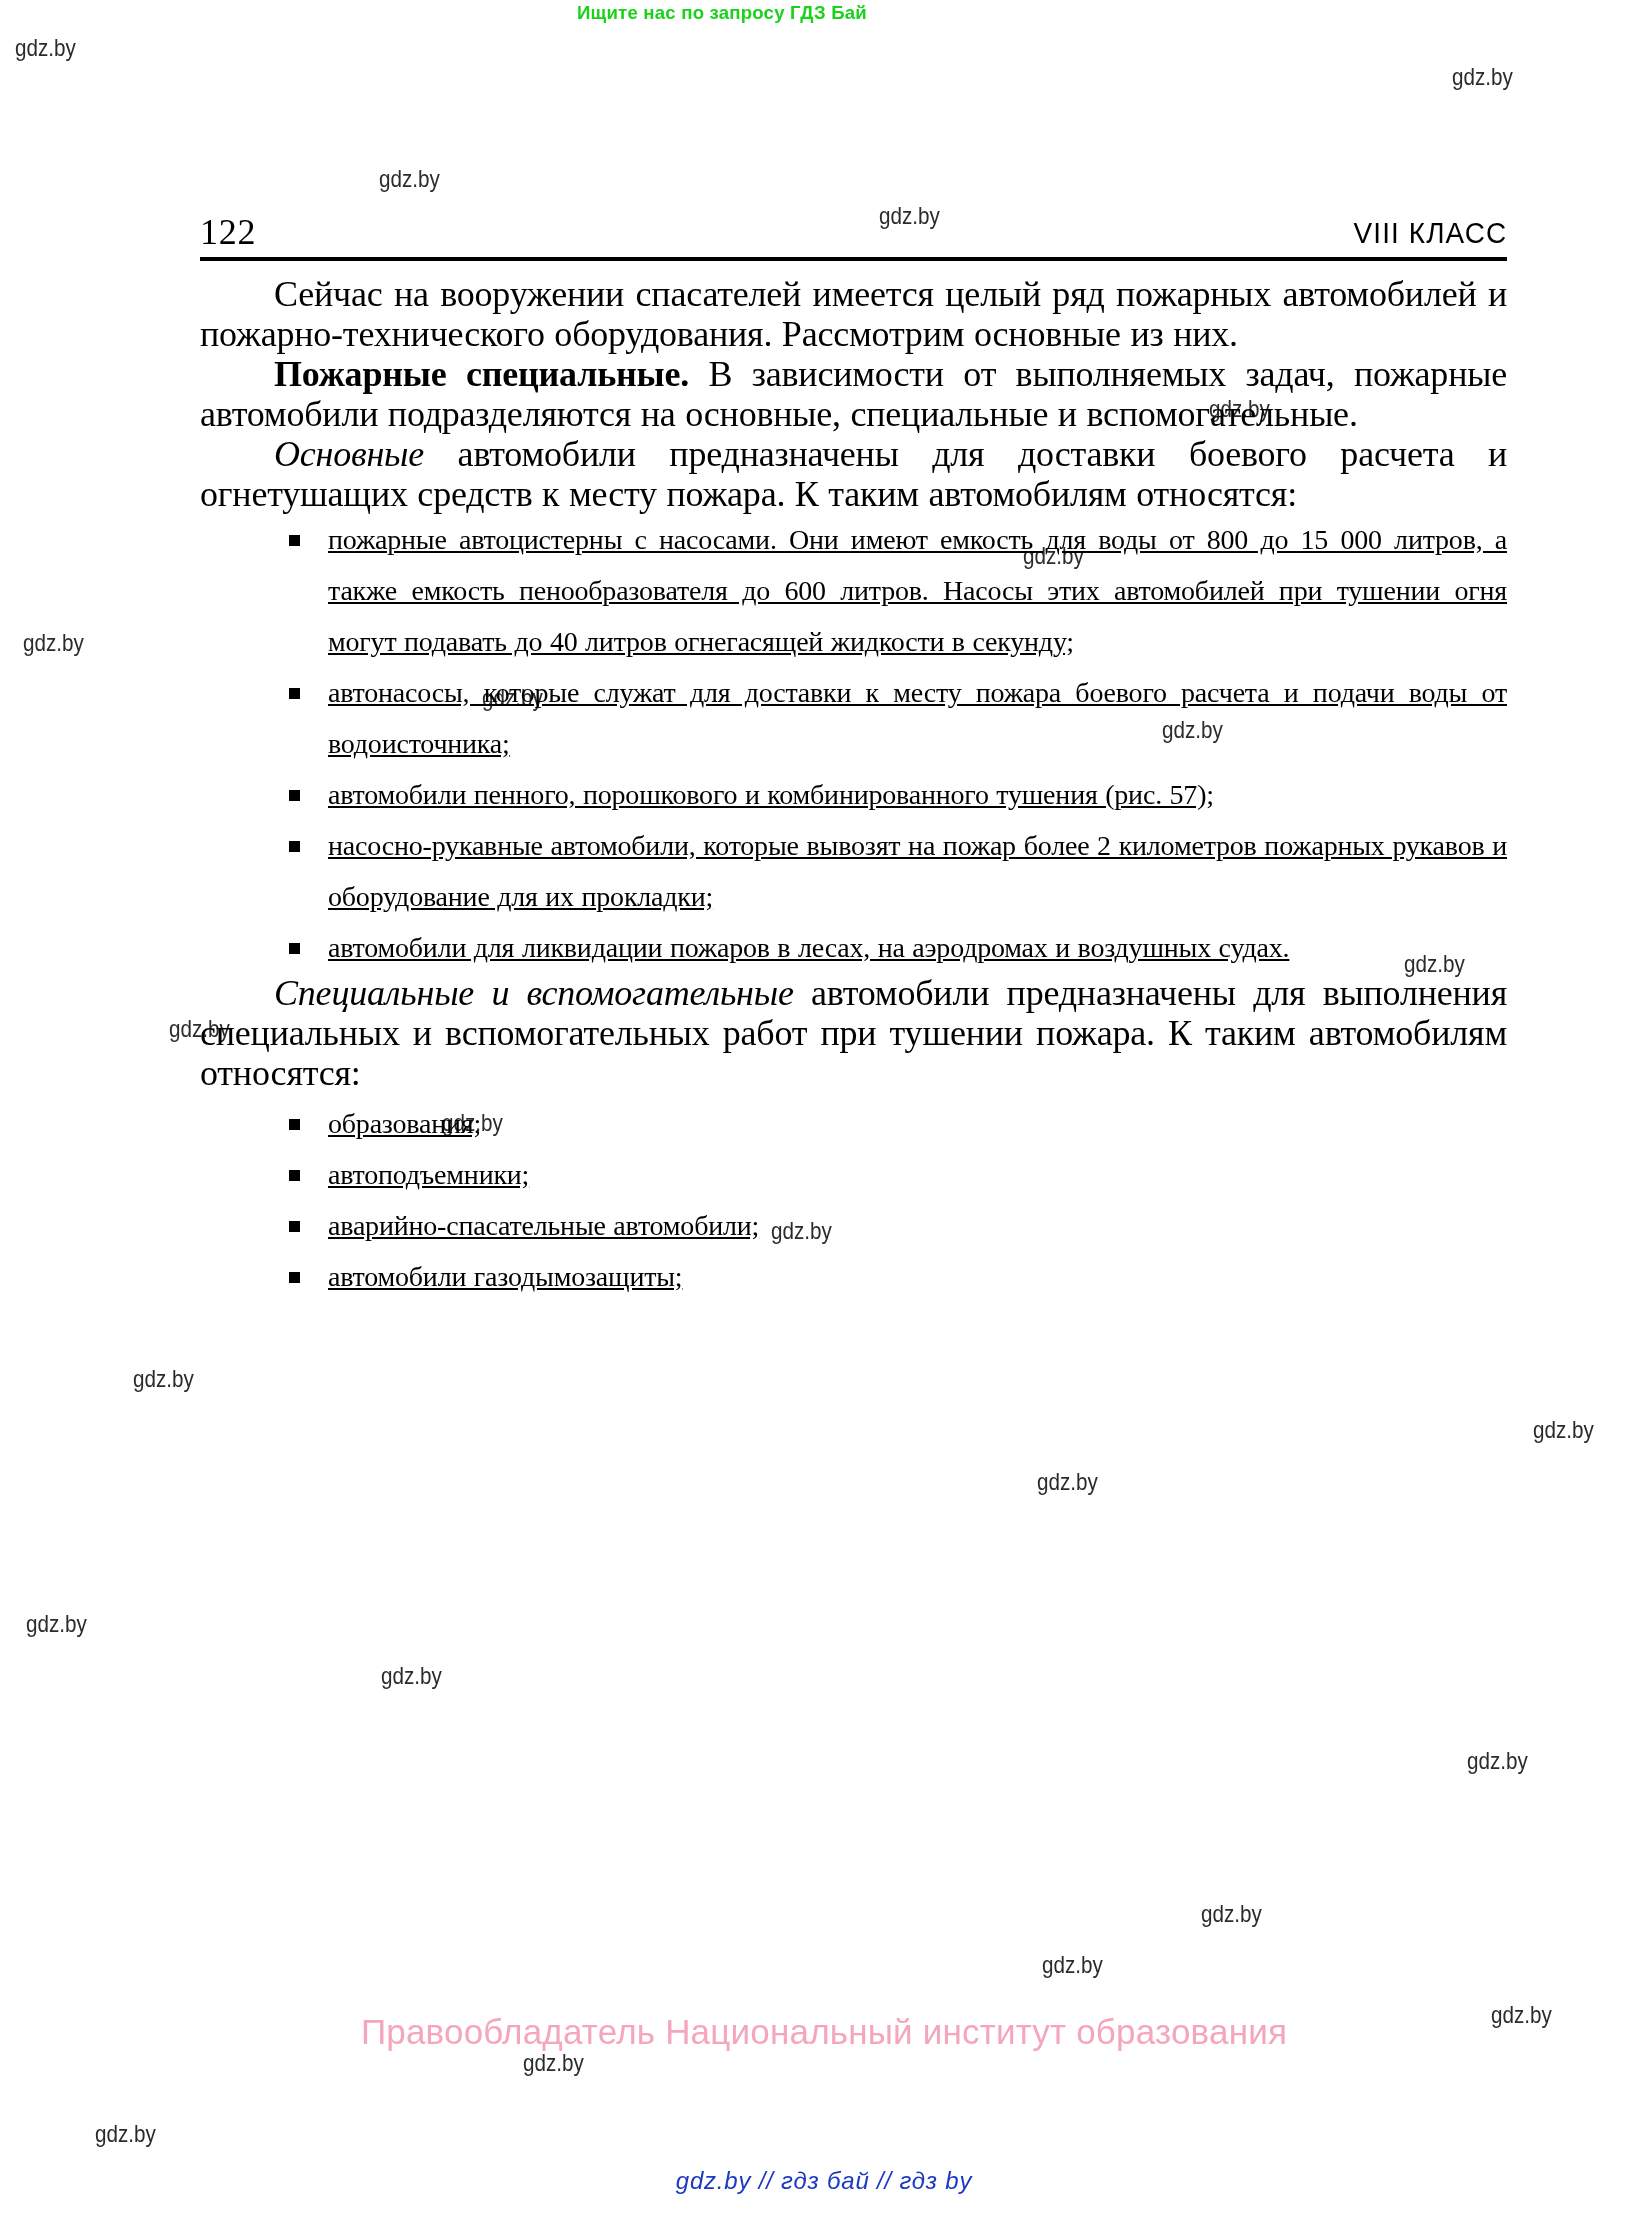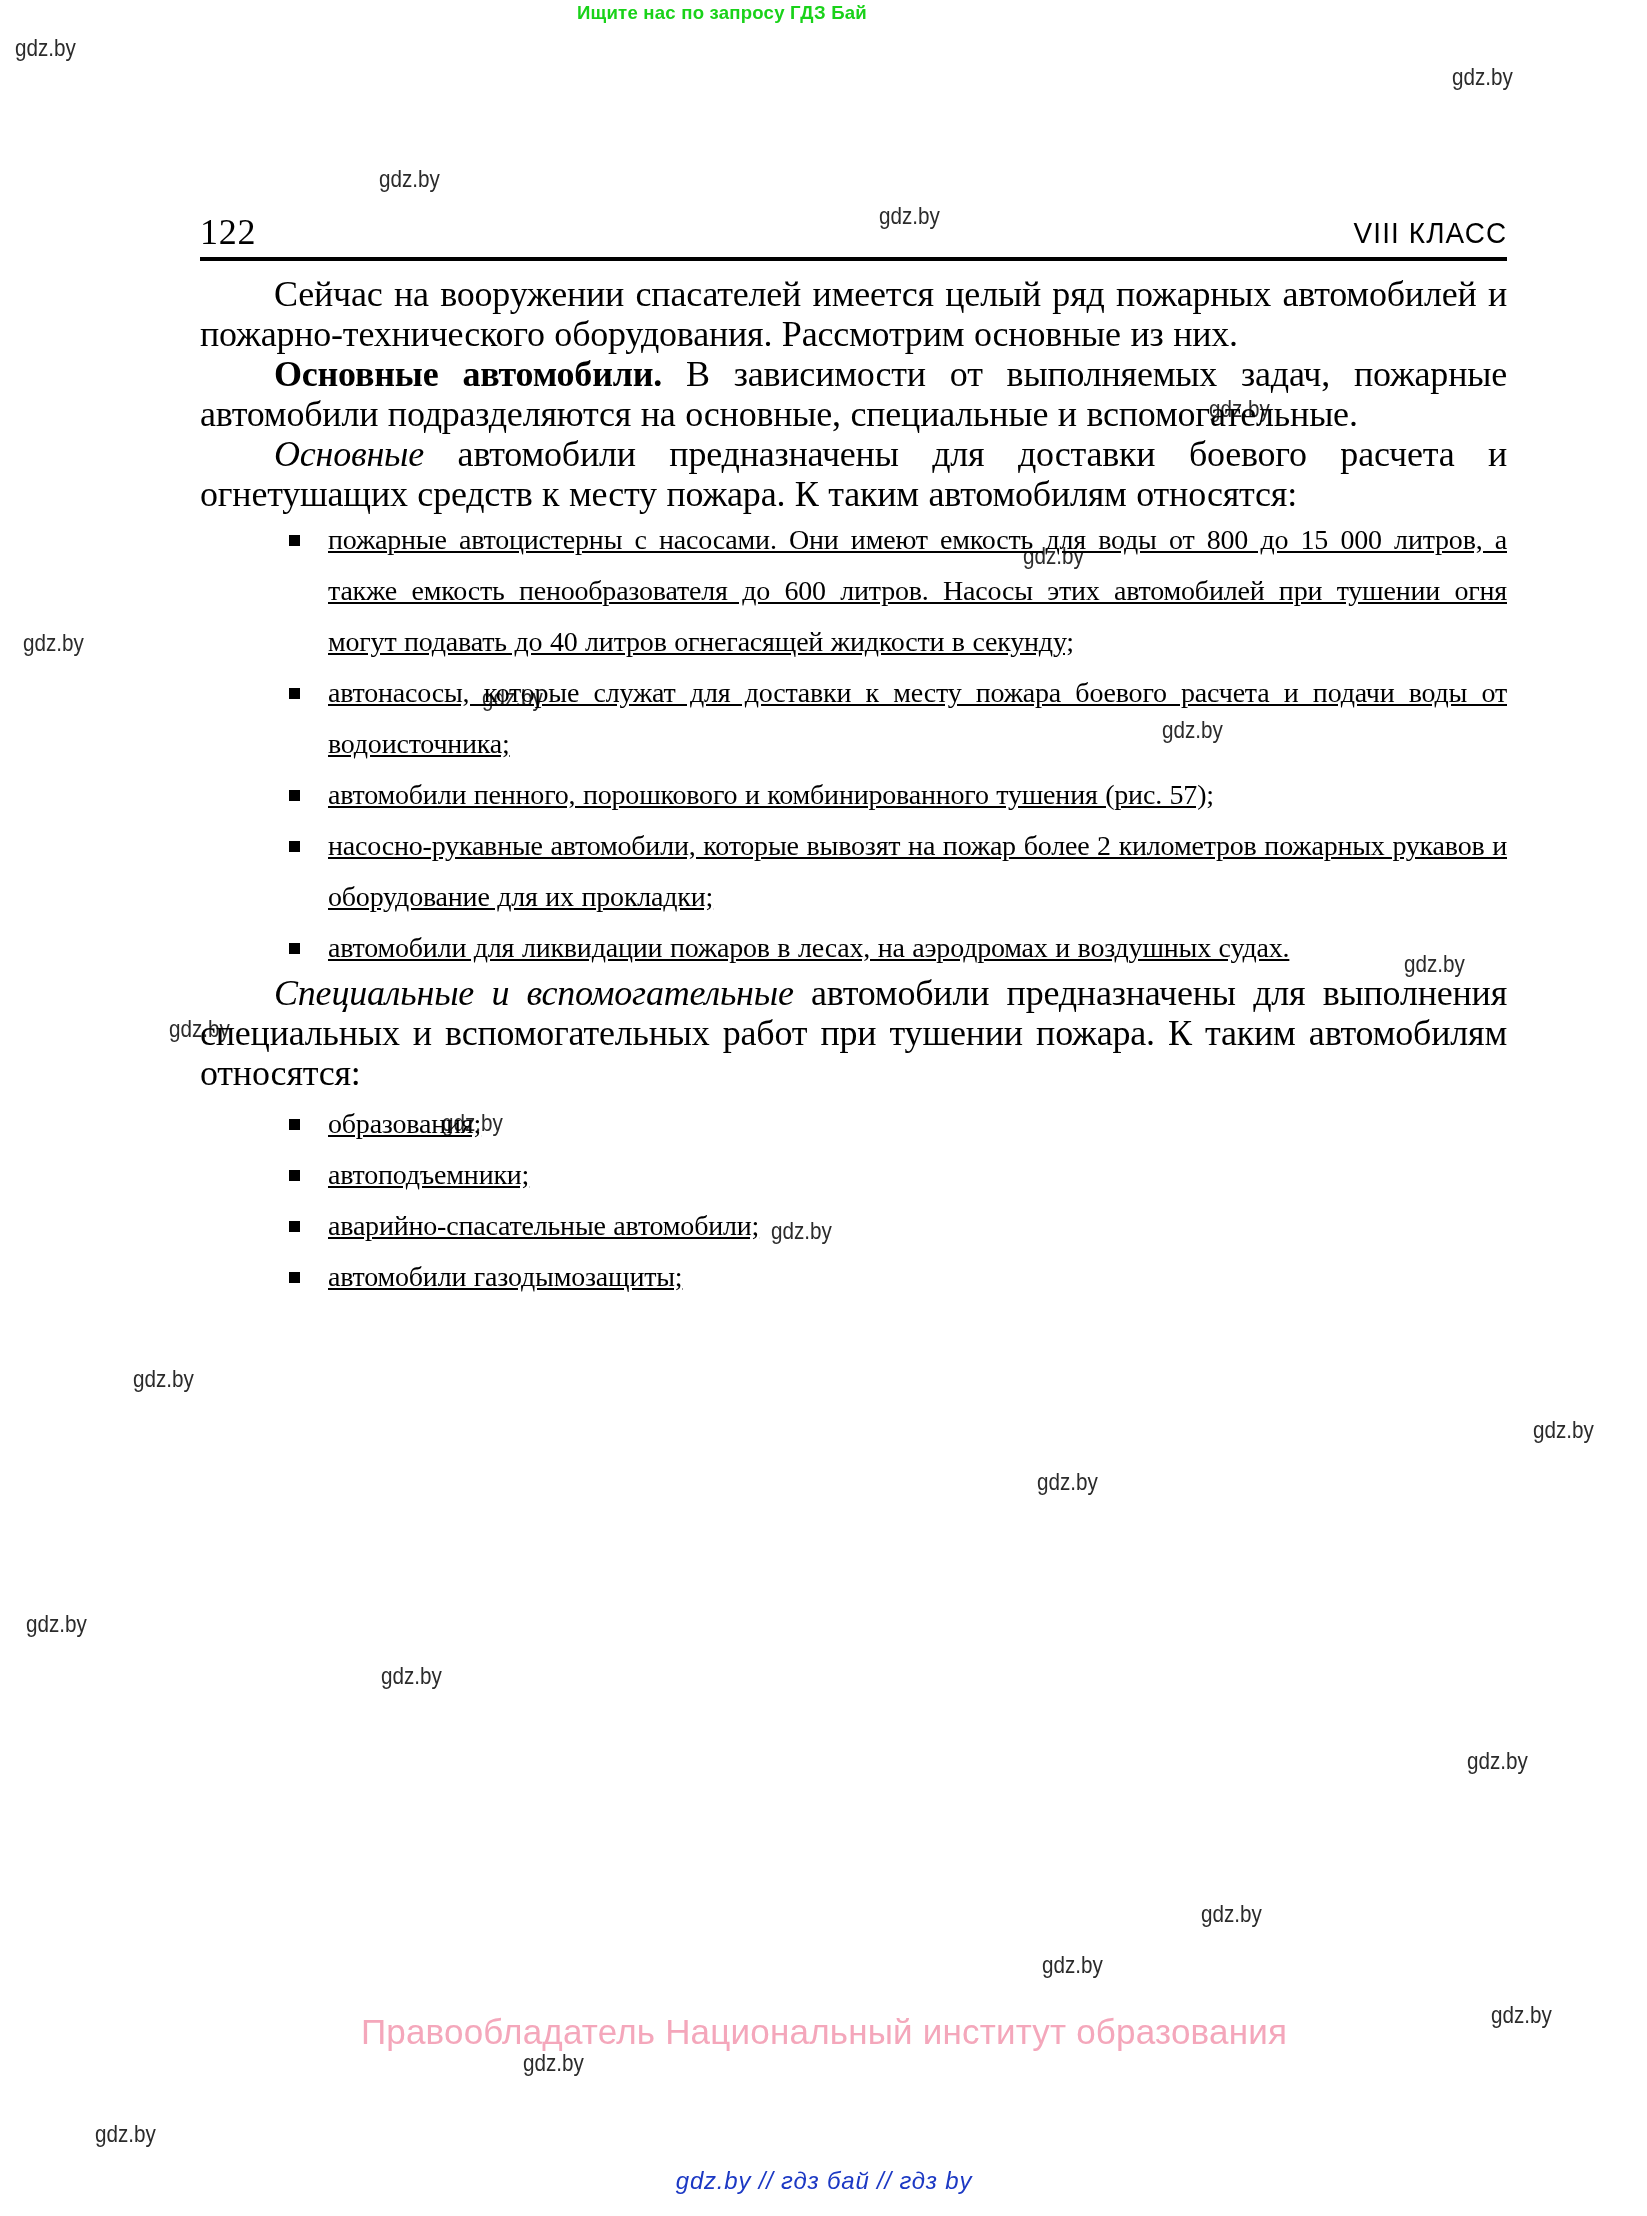--- a/index.html
+++ b/index.html
@@ -198,21 +198,21 @@
   <div class="running-head">
     <span class="page-number">122</span>
     <span class="class-label">VIII КЛАСС</span>
   </div>
   <div class="head-rule"></div>
 
   <div class="content">
 
     <p class="para">Сейчас на вооружении спасателей имеется целый ряд пожарных автомобилей и пожарно-технического оборудования. Рассмотрим основные из них.</p>
 
-    <p class="para"><span class="b">Основные автомобили.</span><span> В зависимости от выполняемых задач, пожарные автомобили подразделяются на основные, специальные и вспомогательные.</span></p>
+    <p class="para"><span class="b">Пожарные специальные.</span><span> В зависимости от выполняемых задач, пожарные автомобили подразделяются на основные, специальные и вспомогательные.</span></p>
 
     <p class="para"><span class="i">Основные</span><span> автомобили предназначены для доставки боевого расчета и огнетушащих средств к месту пожара. К таким автомобилям относятся:</span></p>
 
     <ul class="bullets indented" id="main-vehicles-list">
         <li><span class="marker"></span><span>пожарные автоцистерны с насосами. Они имеют емкость для воды от 800 до 15 000 литров, а также емкость пенообразователя до 600 литров. Насосы этих автомобилей при тушении огня могут подавать до 40 литров огнегасящей жидкости в секунду;</span></li>
         <li><span class="marker"></span><span>автонасосы, которые служат для доставки к месту пожара боевого расчета и подачи воды от водоисточника;</span></li>
         <li><span class="marker"></span><span>автомобили пенного, порошкового и комбинированного тушения (рис. 57);</span></li>
         <li><span class="marker"></span><span>насосно-рукавные автомобили, которые вывозят на пожар более 2 километров пожарных рукавов и оборудование для их прокладки;</span></li>
         <li><span class="marker"></span><span>автомобили для ликвидации пожаров в лесах, на аэродромах и воздушных судах.</span></li>
       </ul>

